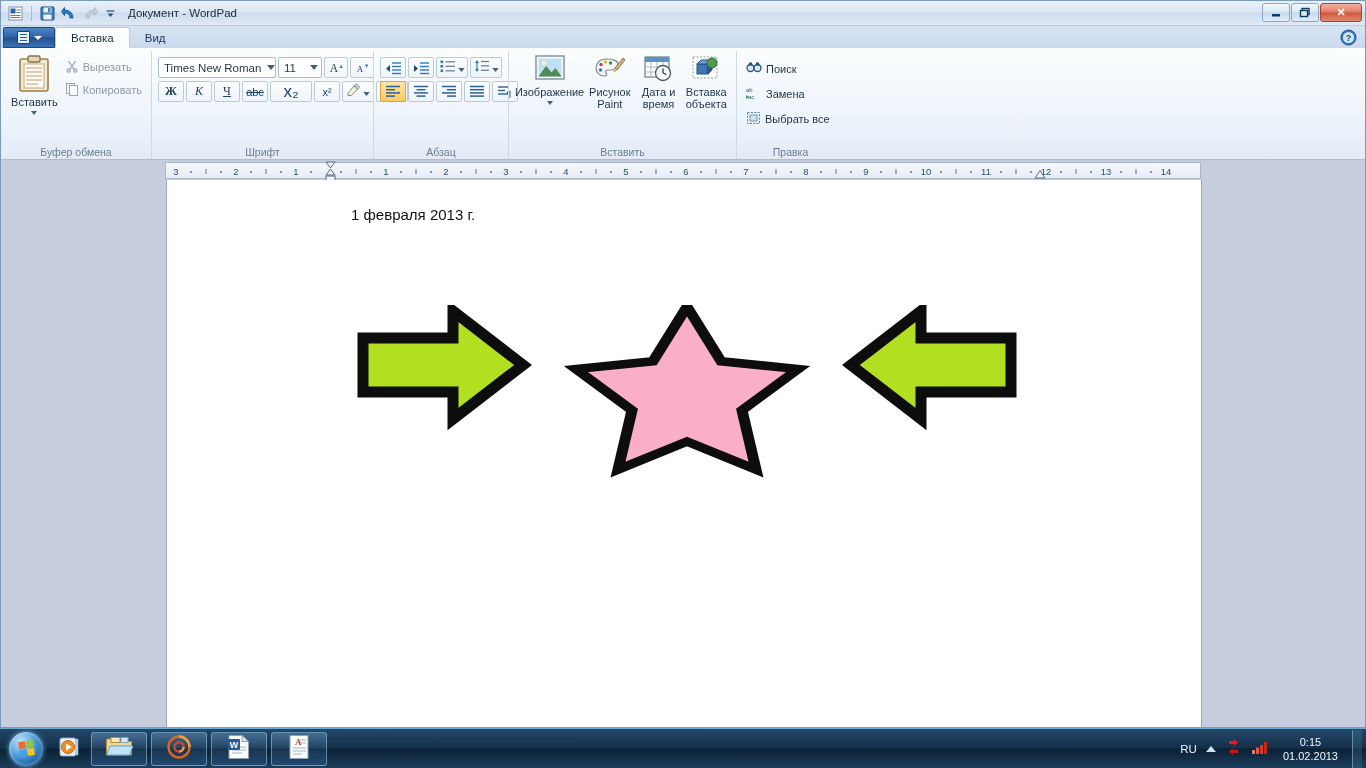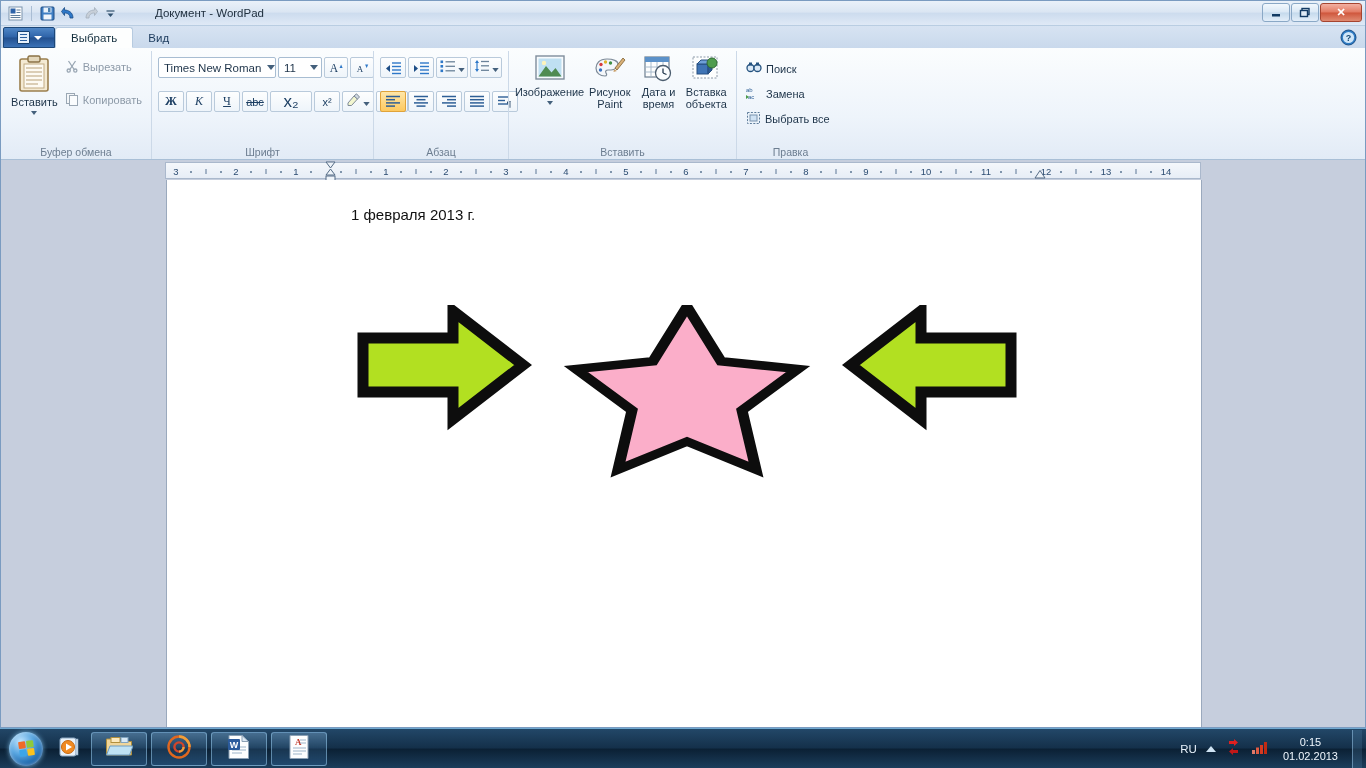--- a/index.html
+++ b/index.html
@@ -27,21 +27,21 @@
     background: #f2f6fb;
     border: 1px solid #7a9bc0;
     display: flex; flex-direction: column;
   }
 
   
   .titlebar {
     height: 25px; position: relative; flex: 0 0 25px;
     background: linear-gradient(to bottom, #eaf1f9 0%, #dbe6f3 45%, #cddcee 52%, #dfe9f6 100%);
     border-bottom: 1px solid #b9cde2;
-    display: flex; align-items: center; gap: 27px;
+    display: flex; align-items: center;
   }
   .qat { display: flex; align-items: center; gap: 4px; padding-left: 6px; }
   .qat .ico { width: 17px; height: 17px; display: inline-flex; align-items: center; justify-content: center; }
   .qat .sep { width: 1px; height: 15px; background: #a9bdd4; margin: 0 3px; }
   .title-text {
     font-size: 11.5px; color: #20303f; margin-left: 9px; white-space: nowrap;
   }
   .wincontrols { position: absolute; right: 3px; top: 2px; display: flex; gap: 1px; }
   .wb {
     width: 28px; height: 19px; border: 1px solid #8aa8c6; border-radius: 3px;
@@ -114,21 +114,21 @@
     border: 1px solid #b9cadb; border-radius: 2px;
     background: linear-gradient(to bottom,#fdfefe 0%,#eef4fa 100%);
     display: flex; align-items: center; justify-content: center;
     font-size: 12px; color: #1d3f63;
   }
   .btnbox.active {
     background: linear-gradient(to bottom,#ffe6a8 0%,#fdc95f 100%);
     border-color: #e0a33a;
   }
   .rowgap { display: flex; gap: 2px; align-items: center; }
-  .colstack { display: flex; flex-direction: column; gap: 13px; }
+  .colstack { display: flex; flex-direction: column; gap: 3px; }
 
   
   .rulerwrap { flex: 0 0 20px; background: #c6cedd; display: flex; align-items: center; }
   .ruler {
     margin: 0 auto; width: 1036px; height: 17px;
     background: linear-gradient(to bottom,#f4f7fb 0%,#e7edf6 100%);
     border: 1px solid #aab8cc; position: relative;
     font-size: 9.5px; color: #2c4c72;
   }
   .ruler .tick { position: absolute; top: 0; height: 17px; line-height: 17px; }
@@ -281,21 +281,21 @@
     <div class="tabrow">
       <div class="appbtn">
         <span class="doc">
             <i></i>
             <i></i>
             <i></i>
           </span>
         <span class="caret-w"></span>
       </div>
       <div class="tab active">
-        <span>Выбрать</span>
+        <span>Вставка</span>
       </div>
       <div class="tab">
         <span>Вид</span>
       </div>
       <div class="helpbtn">
         <svg width="17" height="17" viewBox="0 0 17 17">
           <circle cx="8.5" cy="8.5" r="7.5" fill="#2e7cc4" stroke="#1b4f87"></circle>
           <circle cx="8.5" cy="8.5" r="5.6" fill="#cfe6f9"></circle>
           <text x="8.5" y="12" font-size="9" font-weight="bold" text-anchor="middle" fill="#15466f" font-family="Liberation Sans, sans-serif">?</text>
         </svg>

